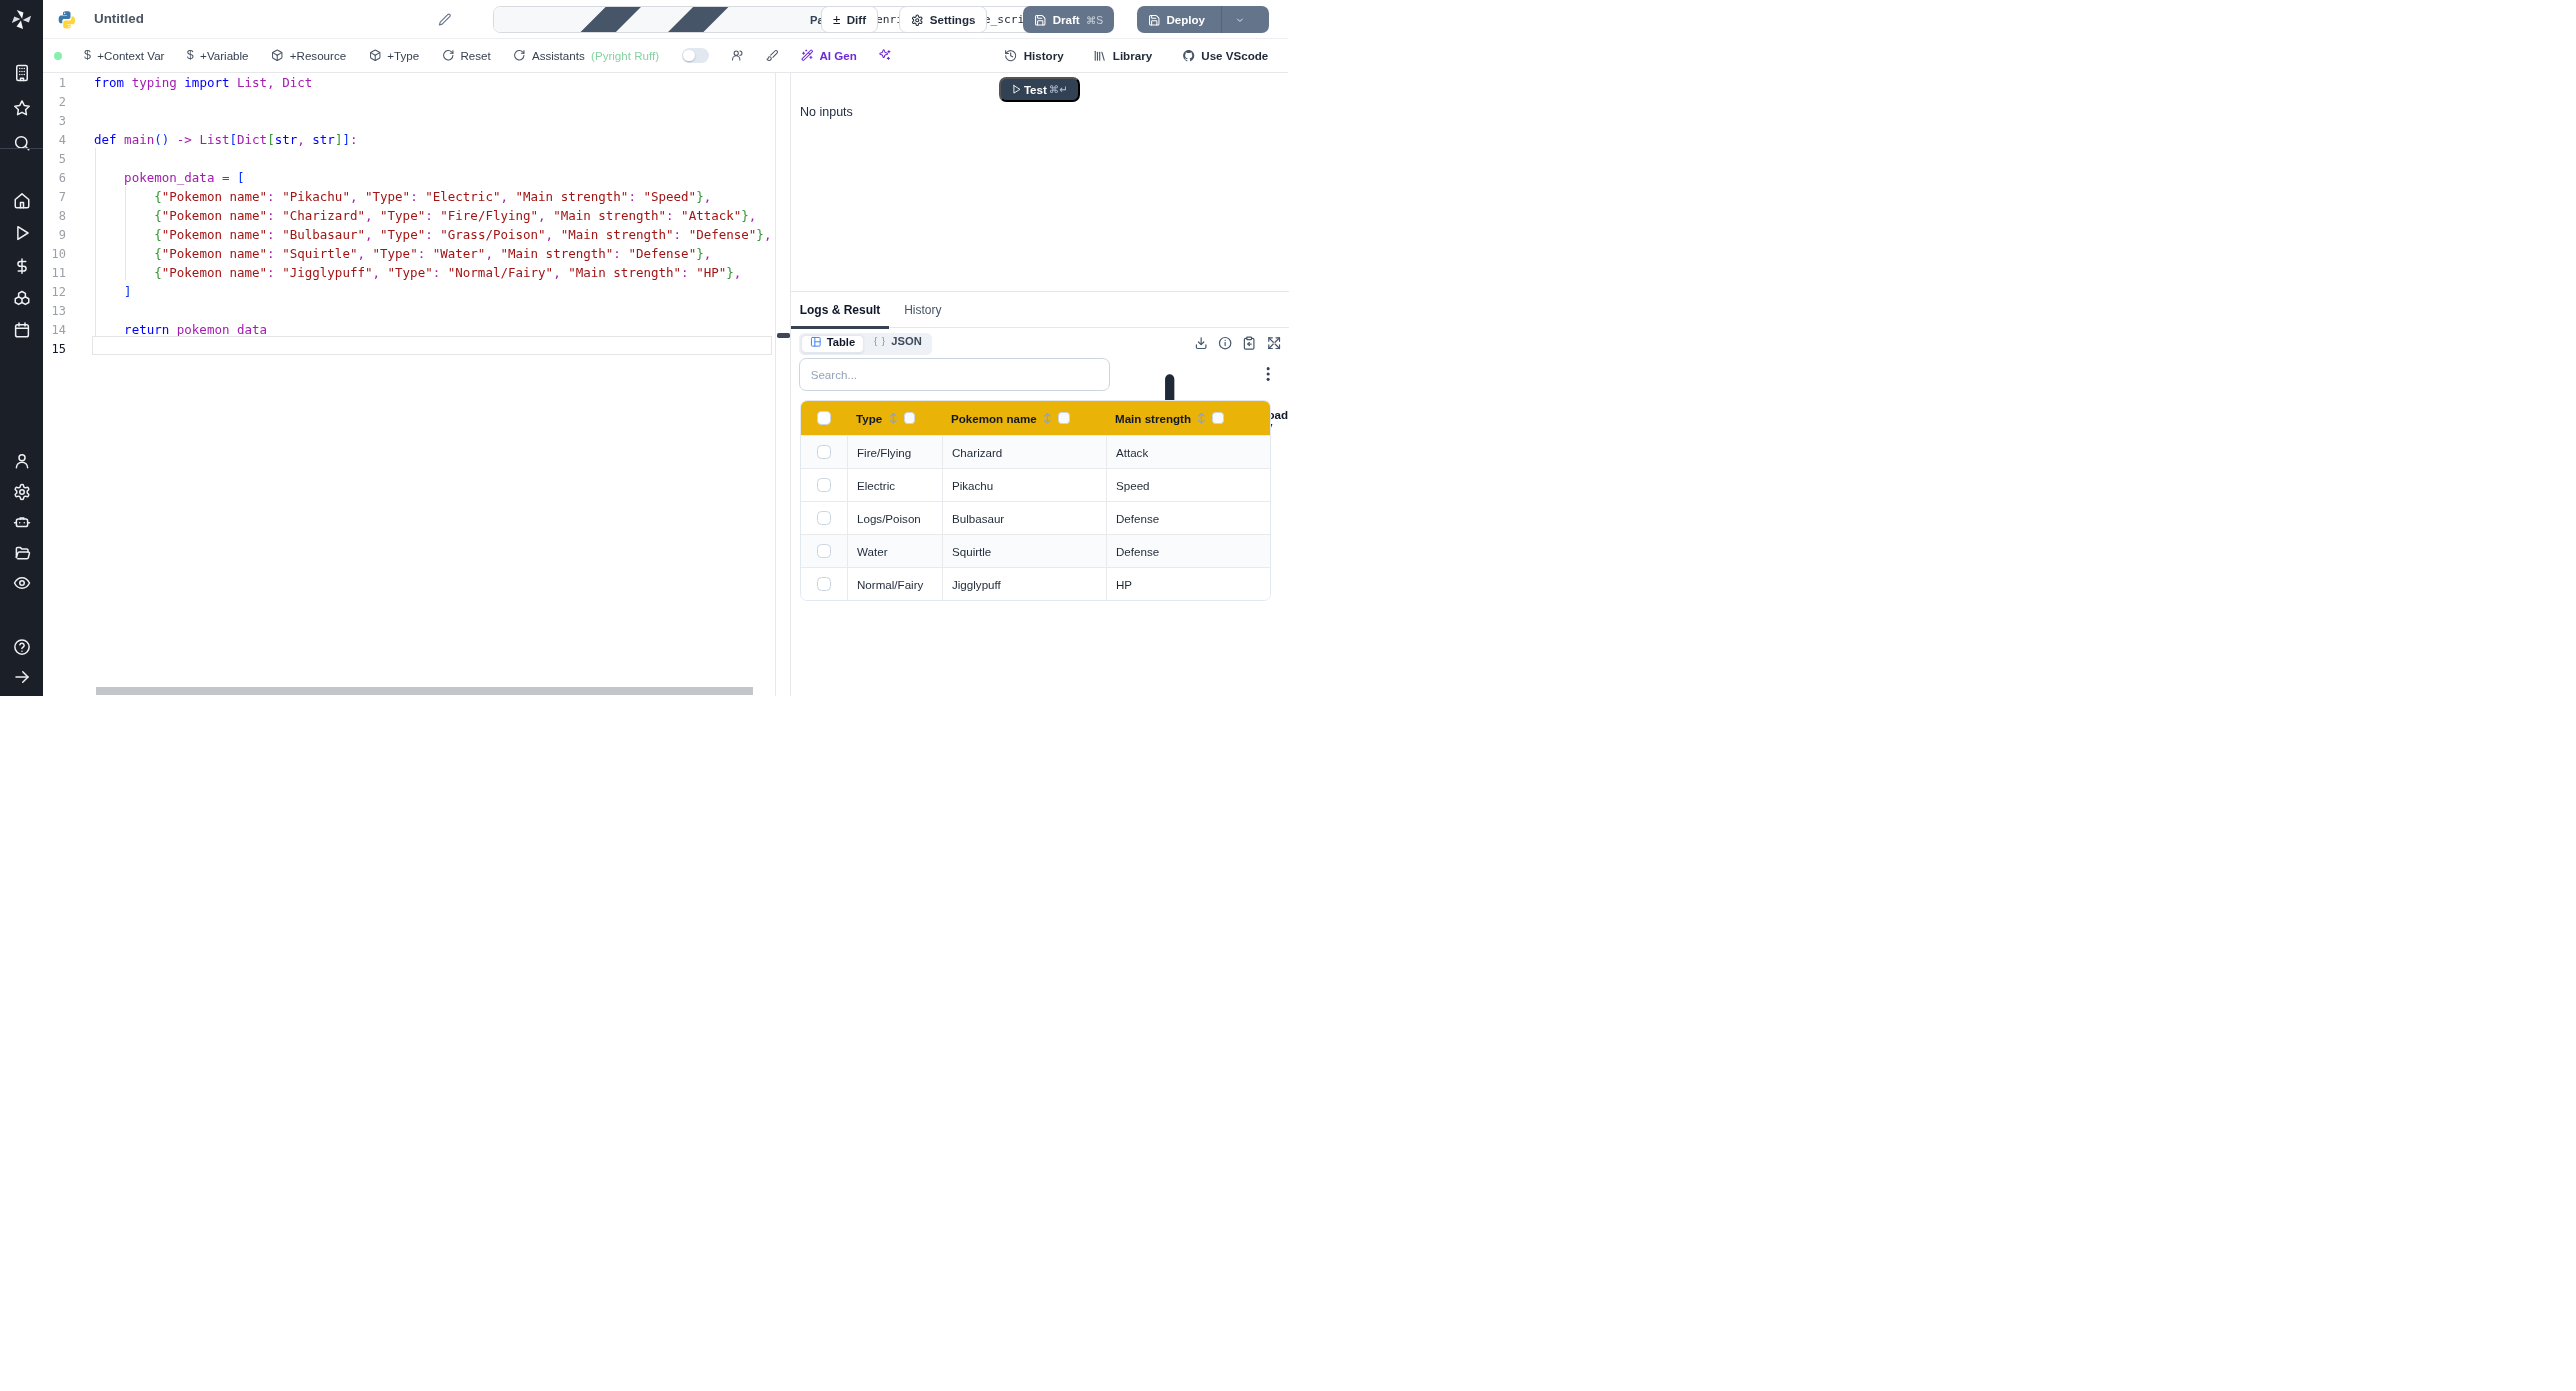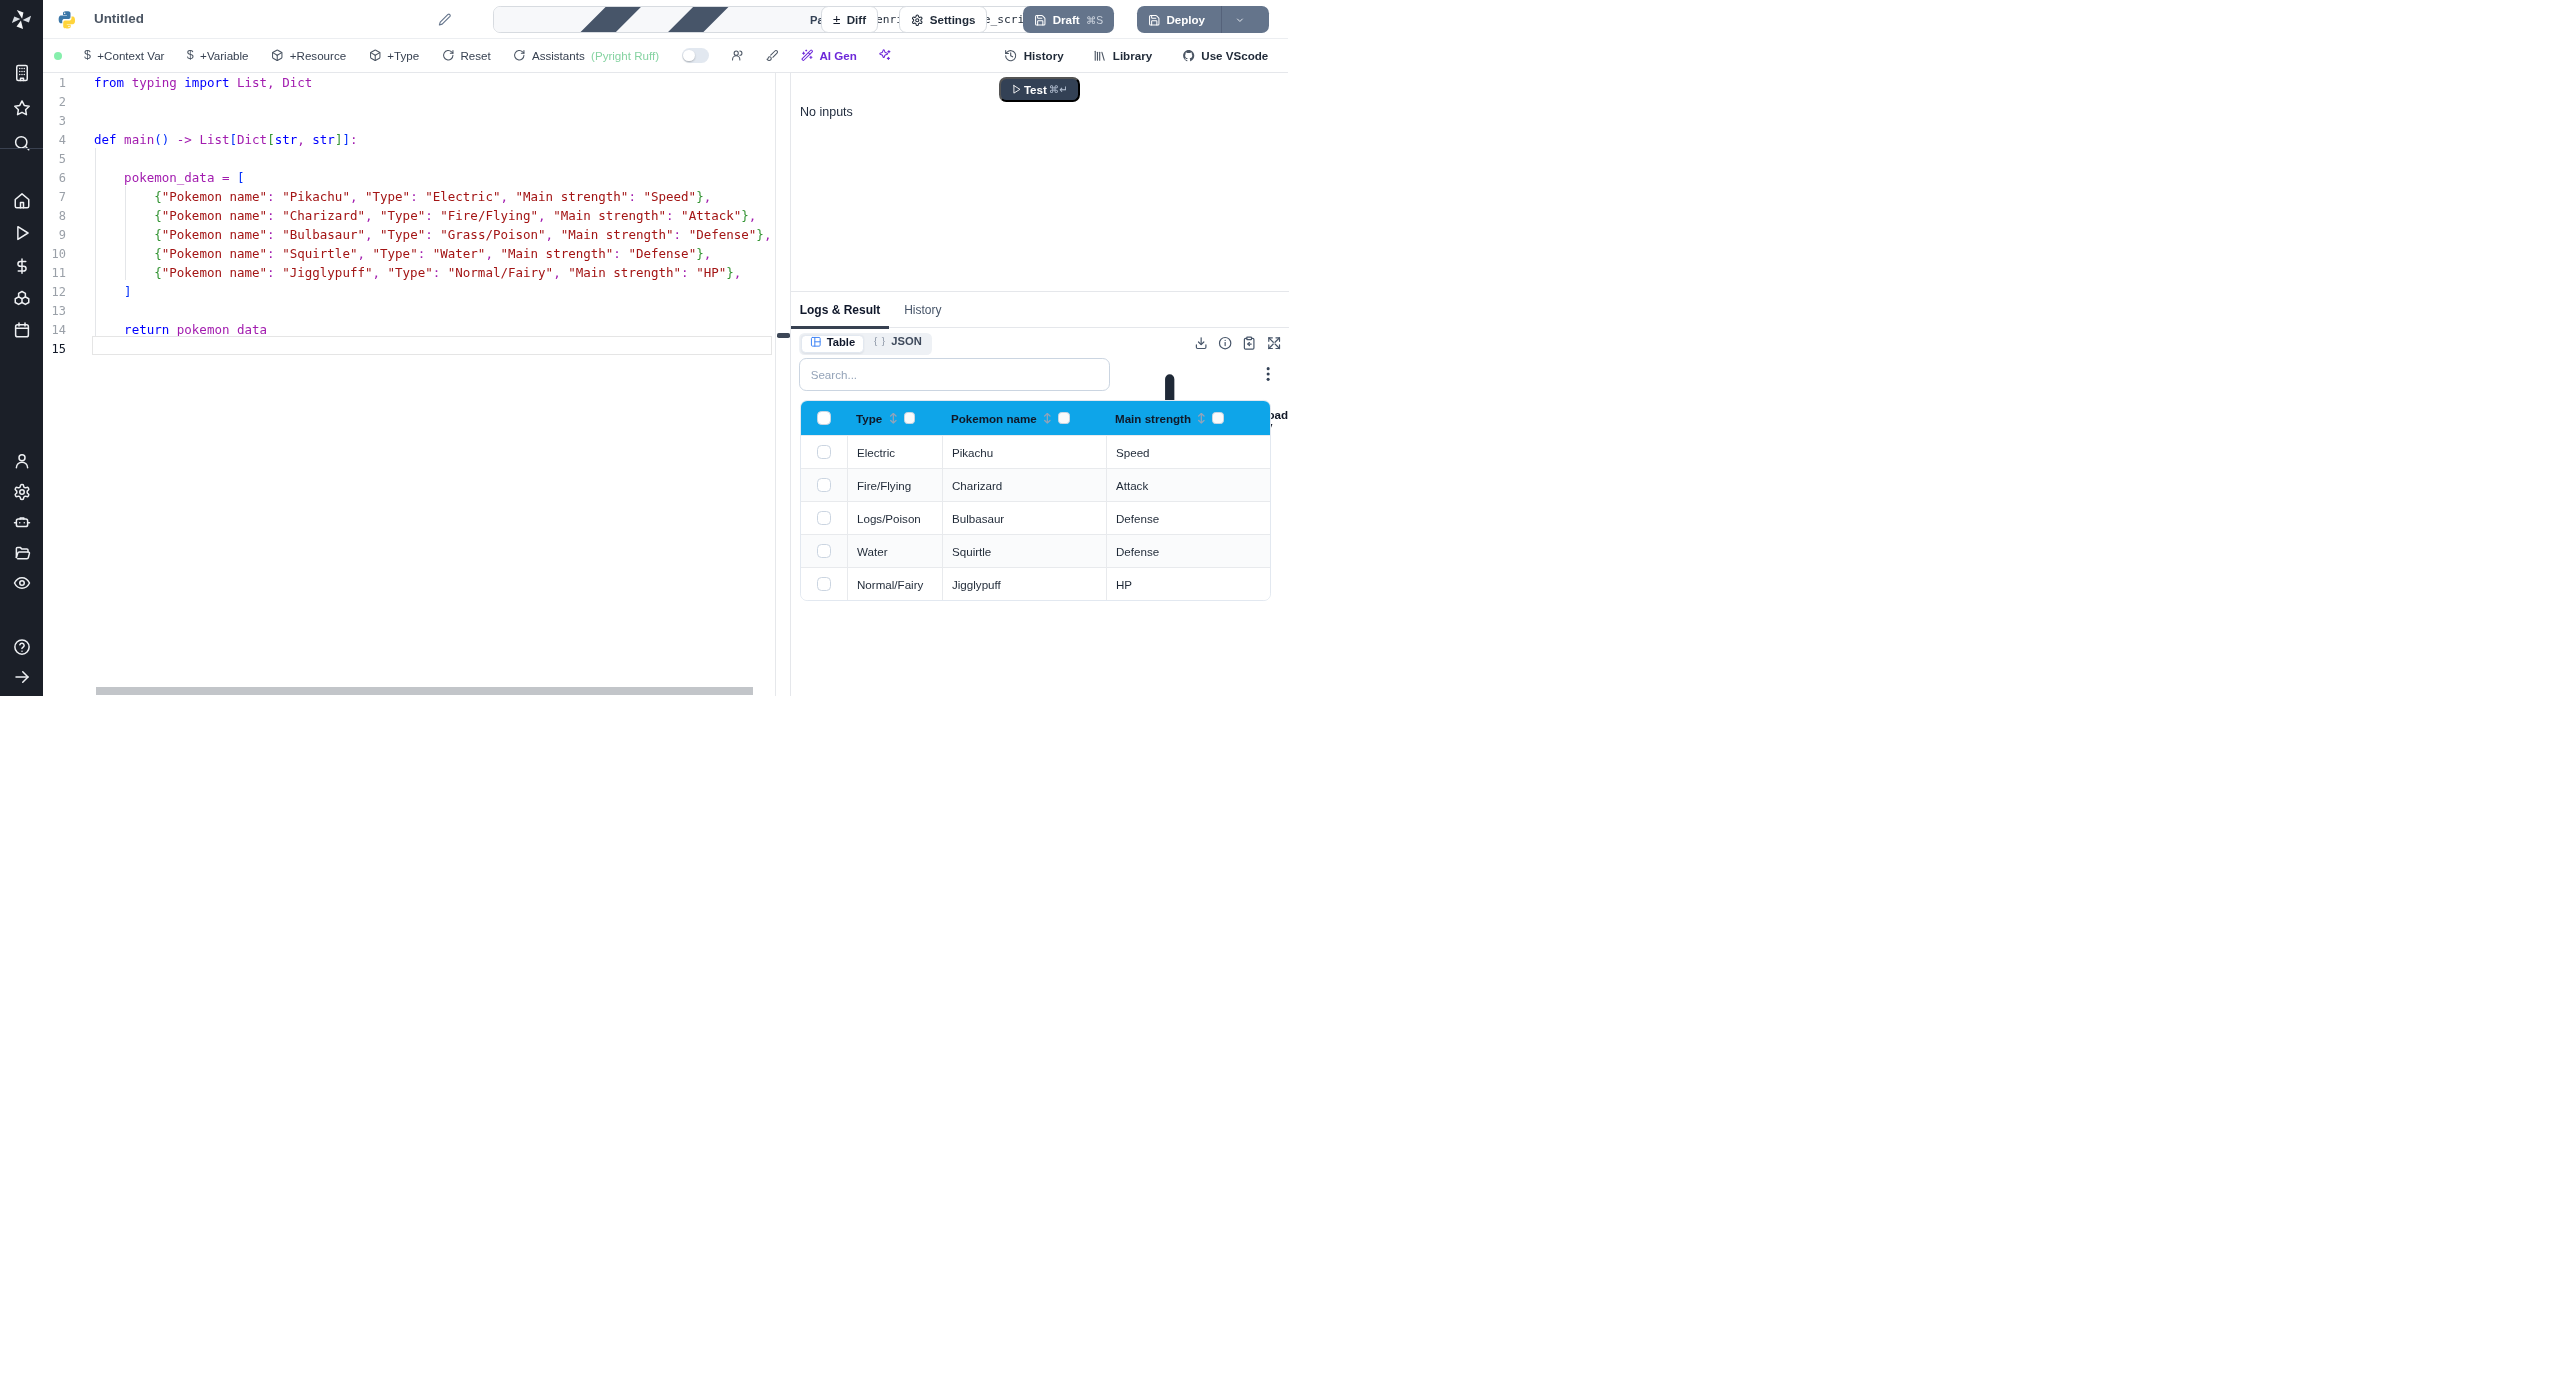--- a/index.html
+++ b/index.html
@@ -112,21 +112,21 @@
   .search::placeholder { color:#94a3b8; }
   .csv { position:absolute; left:323px; top:292px; display:flex; align-items:center; gap:7.2px;
     font-size:11.6px; font-weight:700; color:#111827; cursor:pointer; }
   .csv svg { width:13.4px; height:13.4px; color:#1f2937; }
   .kebab { position:absolute; left:470px; top:292px; width:14.3px; height:18px; color:#334155; cursor:pointer; }
   .kebab svg { width:14.3px; height:18px; }
 
   .rtable { position:absolute; left:9px; top:327px; width:471px; border:0.9px solid #e2e8f0;
     border-radius:7.2px; overflow:hidden; background:#fff; }
   .trow { display:flex; align-items:stretch; }
-  .thead { height:34px; background:#0ea5e9; }
+  .thead { height:34px; background:#eab308; }
   .tbodyrow { height:33px; border-top:0.9px solid #e8eaed; background:#fff; }
   .tbodyrow.alt { background:#fafbfc; }
   .tfoot { height:35px; border-top:0.9px solid #e5e7eb; display:flex; align-items:center; }
   .c0 { flex:0 0 46px; display:flex; align-items:center; justify-content:center; }
   .c1 { flex:0 0 95px; } .c2 { flex:0 0 164px; } .c3 { flex:1; }
   .hcell { display:flex; align-items:center; gap:5.4px; padding-left:9px; font-size:11.6px; font-weight:700; color:#111827; }
   .bcell { display:flex; align-items:center; padding-left:9px; font-size:11.6px; color:#1f2937; }
   .tbodyrow .c1, .tbodyrow .c2, .tbodyrow .c3 { border-left:0.9px solid #e8eaed; }
   .cb { width:14.3px; height:14.3px; border:0.9px solid #cbd5e1; border-radius:4.5px; background:#fff; cursor:pointer; }
   .minisq { width:11.6px; height:11.6px; border:0.9px solid #cbd5e1; border-radius:3.6px; background:#f9fafb; cursor:pointer; }
@@ -655,36 +655,36 @@
             <svg viewBox="0 0 12 14" fill="none" stroke="currentColor" stroke-width="1.4" stroke-linecap="round" stroke-linejoin="round" style="width:100%;height:100%">
               <path d="M6 2v10"></path>
               <path d="M3 4.5 6 1.7l3 2.8"></path>
               <path d="M3 9.5 6 12.3l3-2.8"></path>
             </svg>
           </span>
           <span class="minisq"></span>
         </div>
       </div>
     <div>
+        <div class="trow tbodyrow alt">
+          <div class="c0">
+            <span class="cb"></span>
+          </div>
+          <div class="c1 bcell">Fire/Flying</div>
+          <div class="c2 bcell">Charizard</div>
+          <div class="c3 bcell">Attack</div>
+        </div>
         <div class="trow tbodyrow">
           <div class="c0">
             <span class="cb"></span>
           </div>
           <div class="c1 bcell">Electric</div>
           <div class="c2 bcell">Pikachu</div>
           <div class="c3 bcell">Speed</div>
         </div>
-        <div class="trow tbodyrow alt">
-          <div class="c0">
-            <span class="cb"></span>
-          </div>
-          <div class="c1 bcell">Fire/Flying</div>
-          <div class="c2 bcell">Charizard</div>
-          <div class="c3 bcell">Attack</div>
-        </div>
         <div class="trow tbodyrow">
           <div class="c0">
             <span class="cb"></span>
           </div>
           <div class="c1 bcell">Logs/Poison</div>
           <div class="c2 bcell">Bulbasaur</div>
           <div class="c3 bcell">Defense</div>
         </div>
         <div class="trow tbodyrow alt">
           <div class="c0">

